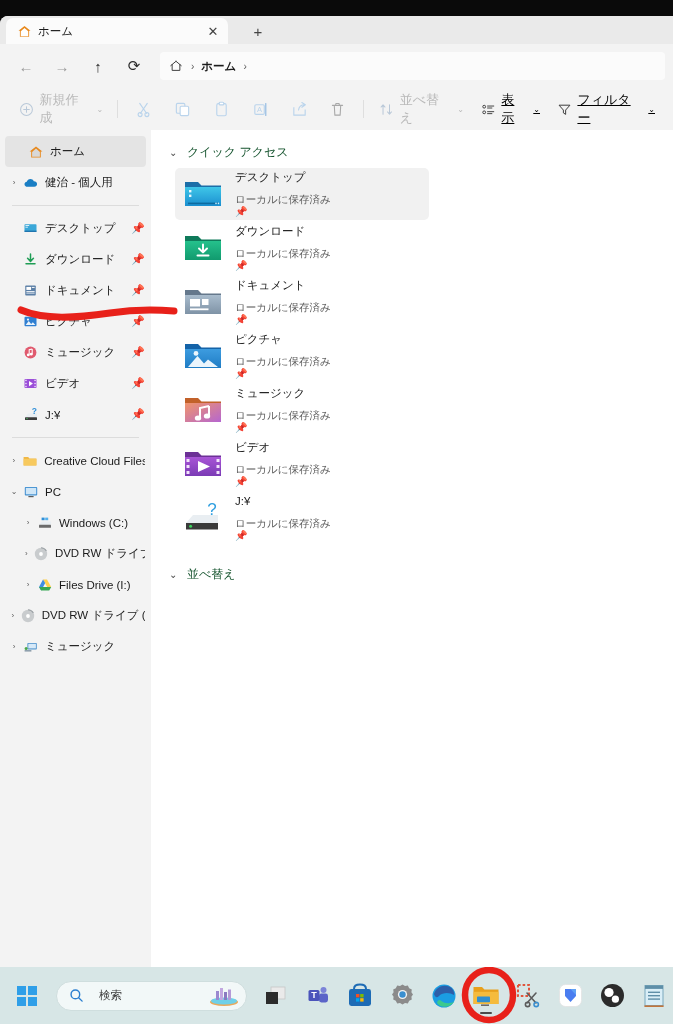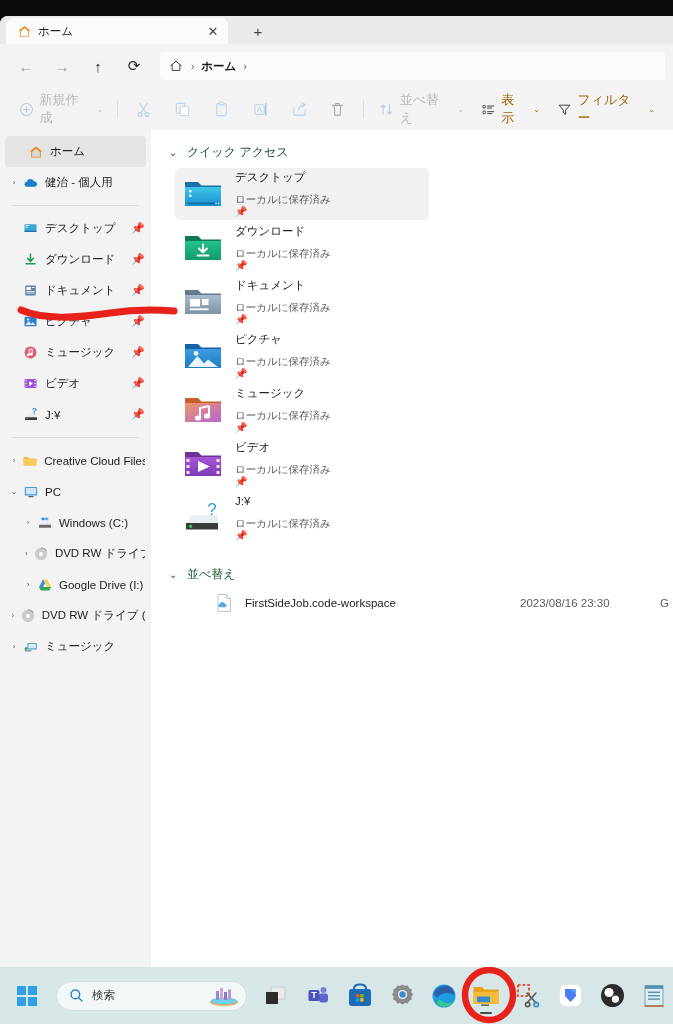--- a/index.html
+++ b/index.html
@@ -37,21 +37,21 @@
   .crumbbar .csep{font-size:10px;color:#5a5a5a;}
   .crumbbar .ctext{font-size:11.5px;color:#1b1b1b;font-weight:bold;}
 
   
   .cmdbar{height:42px;background:#f3f3f3;display:flex;align-items:center;padding:0 10px;box-sizing:border-box;}
   .cmd{display:flex;align-items:center;height:30px;padding:0 8px;border-radius:4px;gap:5px;}
   .cmd .glyph{width:17px;height:17px;display:flex;align-items:center;justify-content:center;}
   .cmd .ctxt{font-size:13px;}
   .cmd .caret{font-size:8px;margin-left:2px;}
   .cmd.dim{color:#b9b9b9;}
-  .cmd.on{color:#a16207;}
+  .cmd.on{color:#000000;text-decoration:underline;}
   .vsep{width:1px;height:18px;background:#dedede;margin:0 6px;}
   .iconcmd{width:40px;height:30px;display:flex;align-items:center;justify-content:center;}
 
   
   .content{display:flex;height:849px;background:#fbfbfb;}
   .sidebar{width:151px;background:#f3f3f3;padding-top:6px;box-sizing:border-box;position:relative;
            overflow:hidden;}
   .pane{flex:1;background:#ffffff;position:relative;overflow:hidden;}
 
   
@@ -84,21 +84,21 @@
   .ficon{width:22px;height:22px;margin-right:10px;display:flex;align-items:center;justify-content:center;}
   .fname{font-size:11.5px;color:#1b1b1b;width:275px;}
   .fdate{font-size:11.5px;color:#5c5c5c;width:140px;}
   .fextra{font-size:11.5px;color:#5c5c5c;}
 
   
   .taskbar{position:absolute;left:0;bottom:0;width:673px;height:57px;background:#d7e6e6;
            display:flex;align-items:center;padding-left:8px;box-sizing:border-box;gap:4px;}
   .tbicon{width:40px;height:40px;display:flex;align-items:center;justify-content:center;position:relative;}
   .searchbox{width:200px;height:30px;background:#f2f8f8;border:1px solid #cfdede;border-radius:16px;
-             display:flex;align-items:center;padding:0 6px 0 12px;box-sizing:border-box;margin:0 6px;}
+             display:flex;align-items:center;padding:0 6px 0 12px;box-sizing:border-box;margin:0 6px;gap:7px;}
   .searchbox .stext{font-size:11.5px;color:#3a3a3a;margin-left:8px;flex:1;}
   .activedot{position:absolute;bottom:2px;left:50%;transform:translateX(-50%);
              width:12px;height:2px;background:#4a4a4a;border-radius:1px;}
 
   
   .annot{position:absolute;pointer-events:none;}
   svg{display:block;}
 </style>
 </head>
 <body>
@@ -417,21 +417,21 @@
 
         <div class="srow indent2">
           <span class="chev">›</span>
           <span class="sicon">
             <svg width="16" height="16" viewBox="0 0 16 16">
               <path d="M6 2.6 L10 2.6 L14.2 10 L10.2 10 Z" fill="#ffd04b"></path>
               <path d="M6 2.6 L2 10 L4.2 13.4 L8.2 6 Z" fill="#3e8ee0"></path>
               <path d="M2 10 L14.2 10 L12.2 13.4 L4.1 13.4 Z" fill="#36a853"></path>
             </svg>
           </span>
-          <span class="slabel">Google Drive (I:)</span>
+          <span class="slabel">Files Drive (I:)</span>
         </div>
 
         <div class="srow">
           <span class="chev">›</span>
           <span class="sicon">
             <svg width="16" height="16" viewBox="0 0 16 16">
               <circle cx="8" cy="8" r="6.2" fill="#c9ccce"></circle>
               <circle cx="8" cy="8" r="1.9" fill="#ffffff"></circle>
               <path d="M8 1.8 A6.2 6.2 0 0 1 13.4 5" stroke="#9aa0a4" stroke-width="1.1" fill="none"></path>
             </svg>
@@ -607,32 +607,20 @@
               <span class="qpin">📌</span>
             </span>
           </div>
         </div>
 
         <div class="grp" style="margin-top:14px;">
           <span class="gch">⌄</span>
           <span class="gtxt">並べ替え</span>
         </div>
 
-        <div class="frow">
-          <span class="ficon">
-            <svg width="20" height="20" viewBox="0 0 20 20">
-              <path d="M4 1.6 L12.4 1.6 L16.4 5.6 L16.4 18.4 L4 18.4 Z" fill="#ffffff" stroke="#b9c3cc" stroke-width="1"></path>
-              <path d="M12.4 1.6 L12.4 5.6 L16.4 5.6" fill="none" stroke="#b9c3cc" stroke-width="1"></path>
-              <path d="M6.2 14.2 C5 14.2 4.3 13.4 4.3 12.5 C4.3 11.6 5 10.9 5.9 10.9 C6.2 9.8 7.1 9.1 8.2 9.1 C9.2 9.1 10 9.7 10.4 10.5 C11.6 10.4 12.6 11.3 12.6 12.3 C12.6 13.3 11.8 14.2 10.7 14.2 Z" fill="#5aa8e0"></path>
-            </svg>
-          </span>
-          <span class="fname">FirstSideJob.code-workspace</span>
-          <span class="fdate">2023/08/16 23:30</span>
-          <span class="fextra">G</span>
-        </div>
       </div>
     </div>
 
   </div>
 
   <svg class="annot" style="left:14px;top:296px;" width="165" height="30" viewBox="0 0 165 30">
     <path d="M7 14 C30 24, 62 22, 96 17 C118 13.6, 140 13.4, 160 15" fill="none" stroke="#e8211a" stroke-width="7" stroke-linecap="round"></path>
   </svg>
 
   <div class="taskbar">

